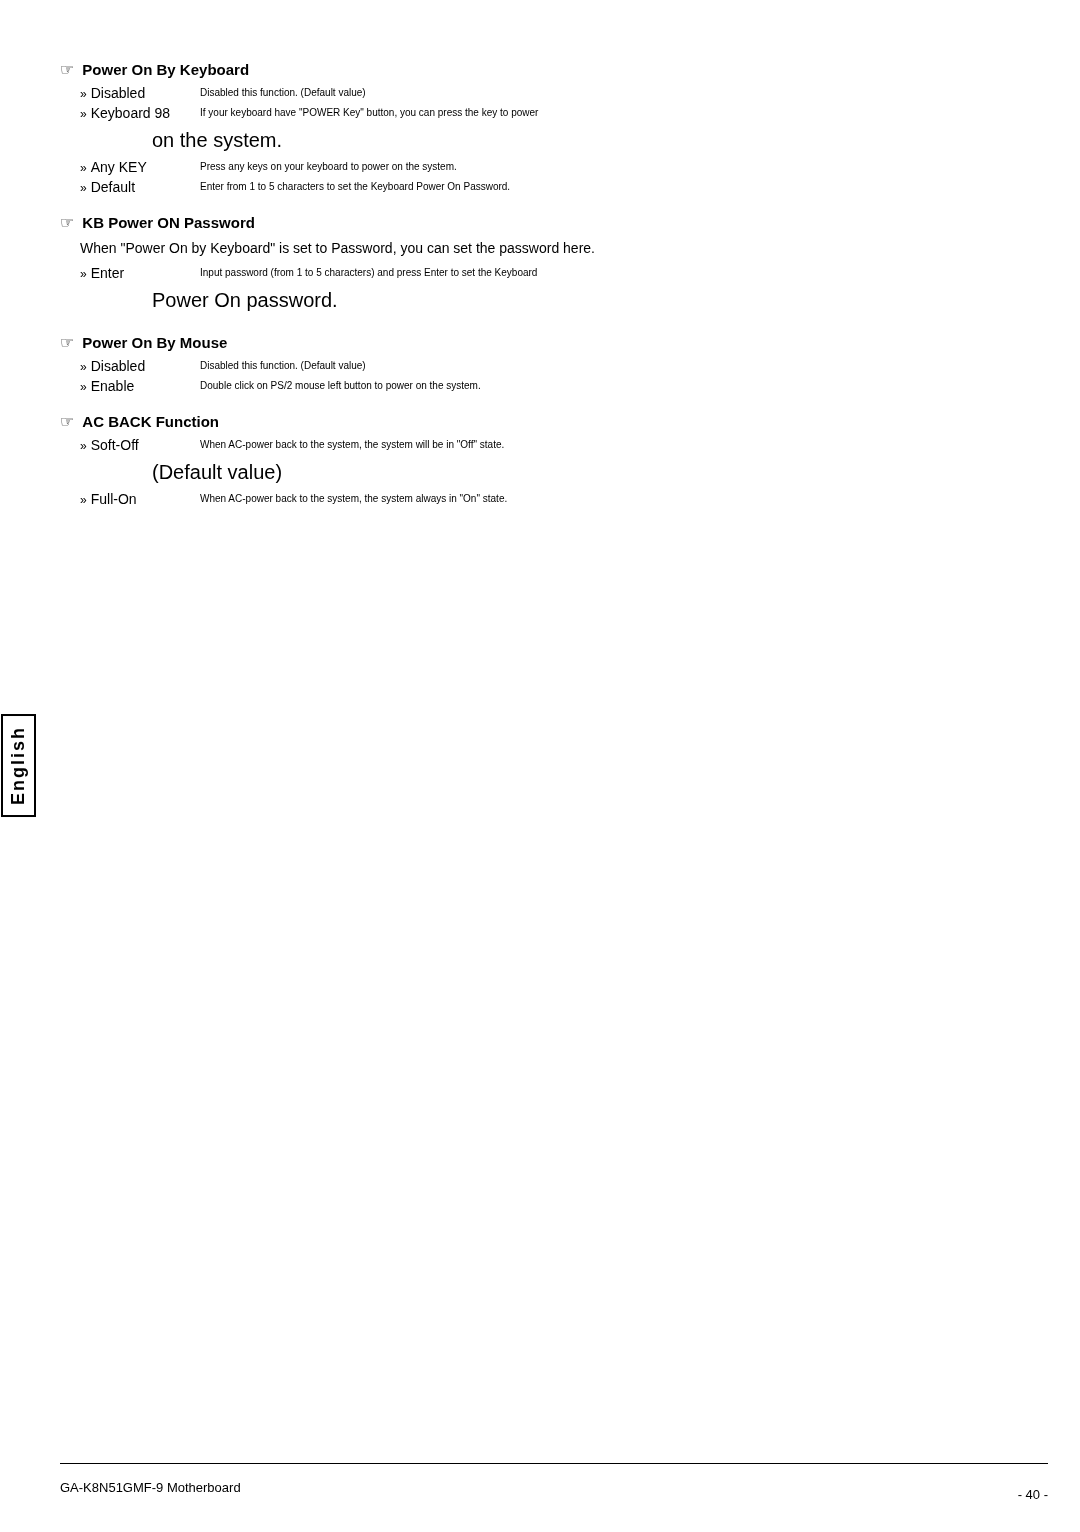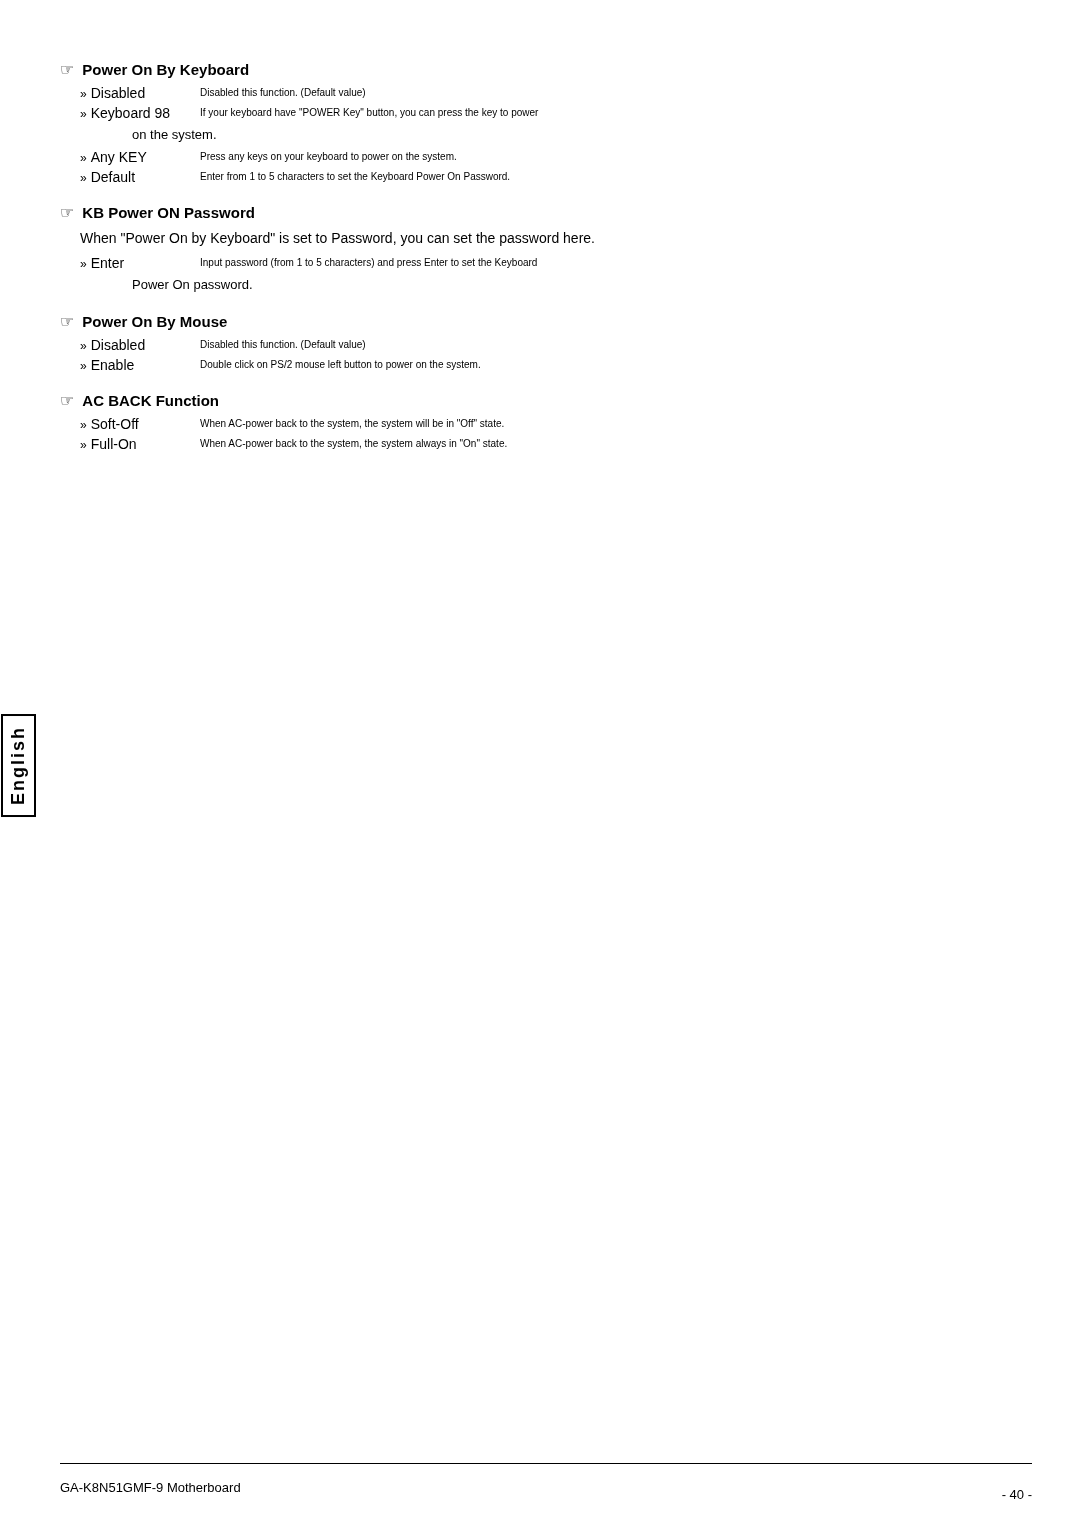--- a/index.html
+++ b/index.html
@@ -95,39 +95,39 @@
       margin-top: 2px;
     }
 
     .item-value {
       flex: 1;
       font-size: 10px;
       line-height: 1.5;
     }
 
     .item-value-continuation {
-      margin-left: 72px;
-      font-size: 13px;
+      margin-left: 92px;
+      font-size: 20px;
       line-height: 1.5;
       margin-bottom: 4px;
     }
 
     .section-note {
       padding-left: 20px;
       font-size: 14px;
       margin-bottom: 6px;
       line-height: 1.5;
     }
 
     
     .footer {
       position: absolute;
       bottom: 30px;
       left: 60px;
-      right: 48px;
+      right: 32px;
       border-top: 1px solid #000;
       padding-top: 8px;
       display: flex;
       justify-content: space-between;
       align-items: center;
     }
 
     .footer-model {
       font-size: 13px;
     }
@@ -224,20 +224,21 @@
             <span class="circle-arrow" style="font-weight: normal; font-size: 16px;">☞</span>
             <strong>AC BACK Function</strong>
           </div>
           <div class="item-row">
             <div class="item-key">
               <span class="arrow">»</span>
               <span>Soft-Off</span>
             </div>
             <div class="item-value">When AC-power back to the system, the system will be in "Off" state.</div>
           </div>
+          <div class="item-value-continuation">(Default value)</div>
           <div class="item-row">
             <div class="item-key">
               <span class="arrow">»</span>
               <span>Full-On</span>
             </div>
             <div class="item-value">When AC-power back to the system, the system always in "On" state.</div>
           </div>
         </div>
       </div>
 

